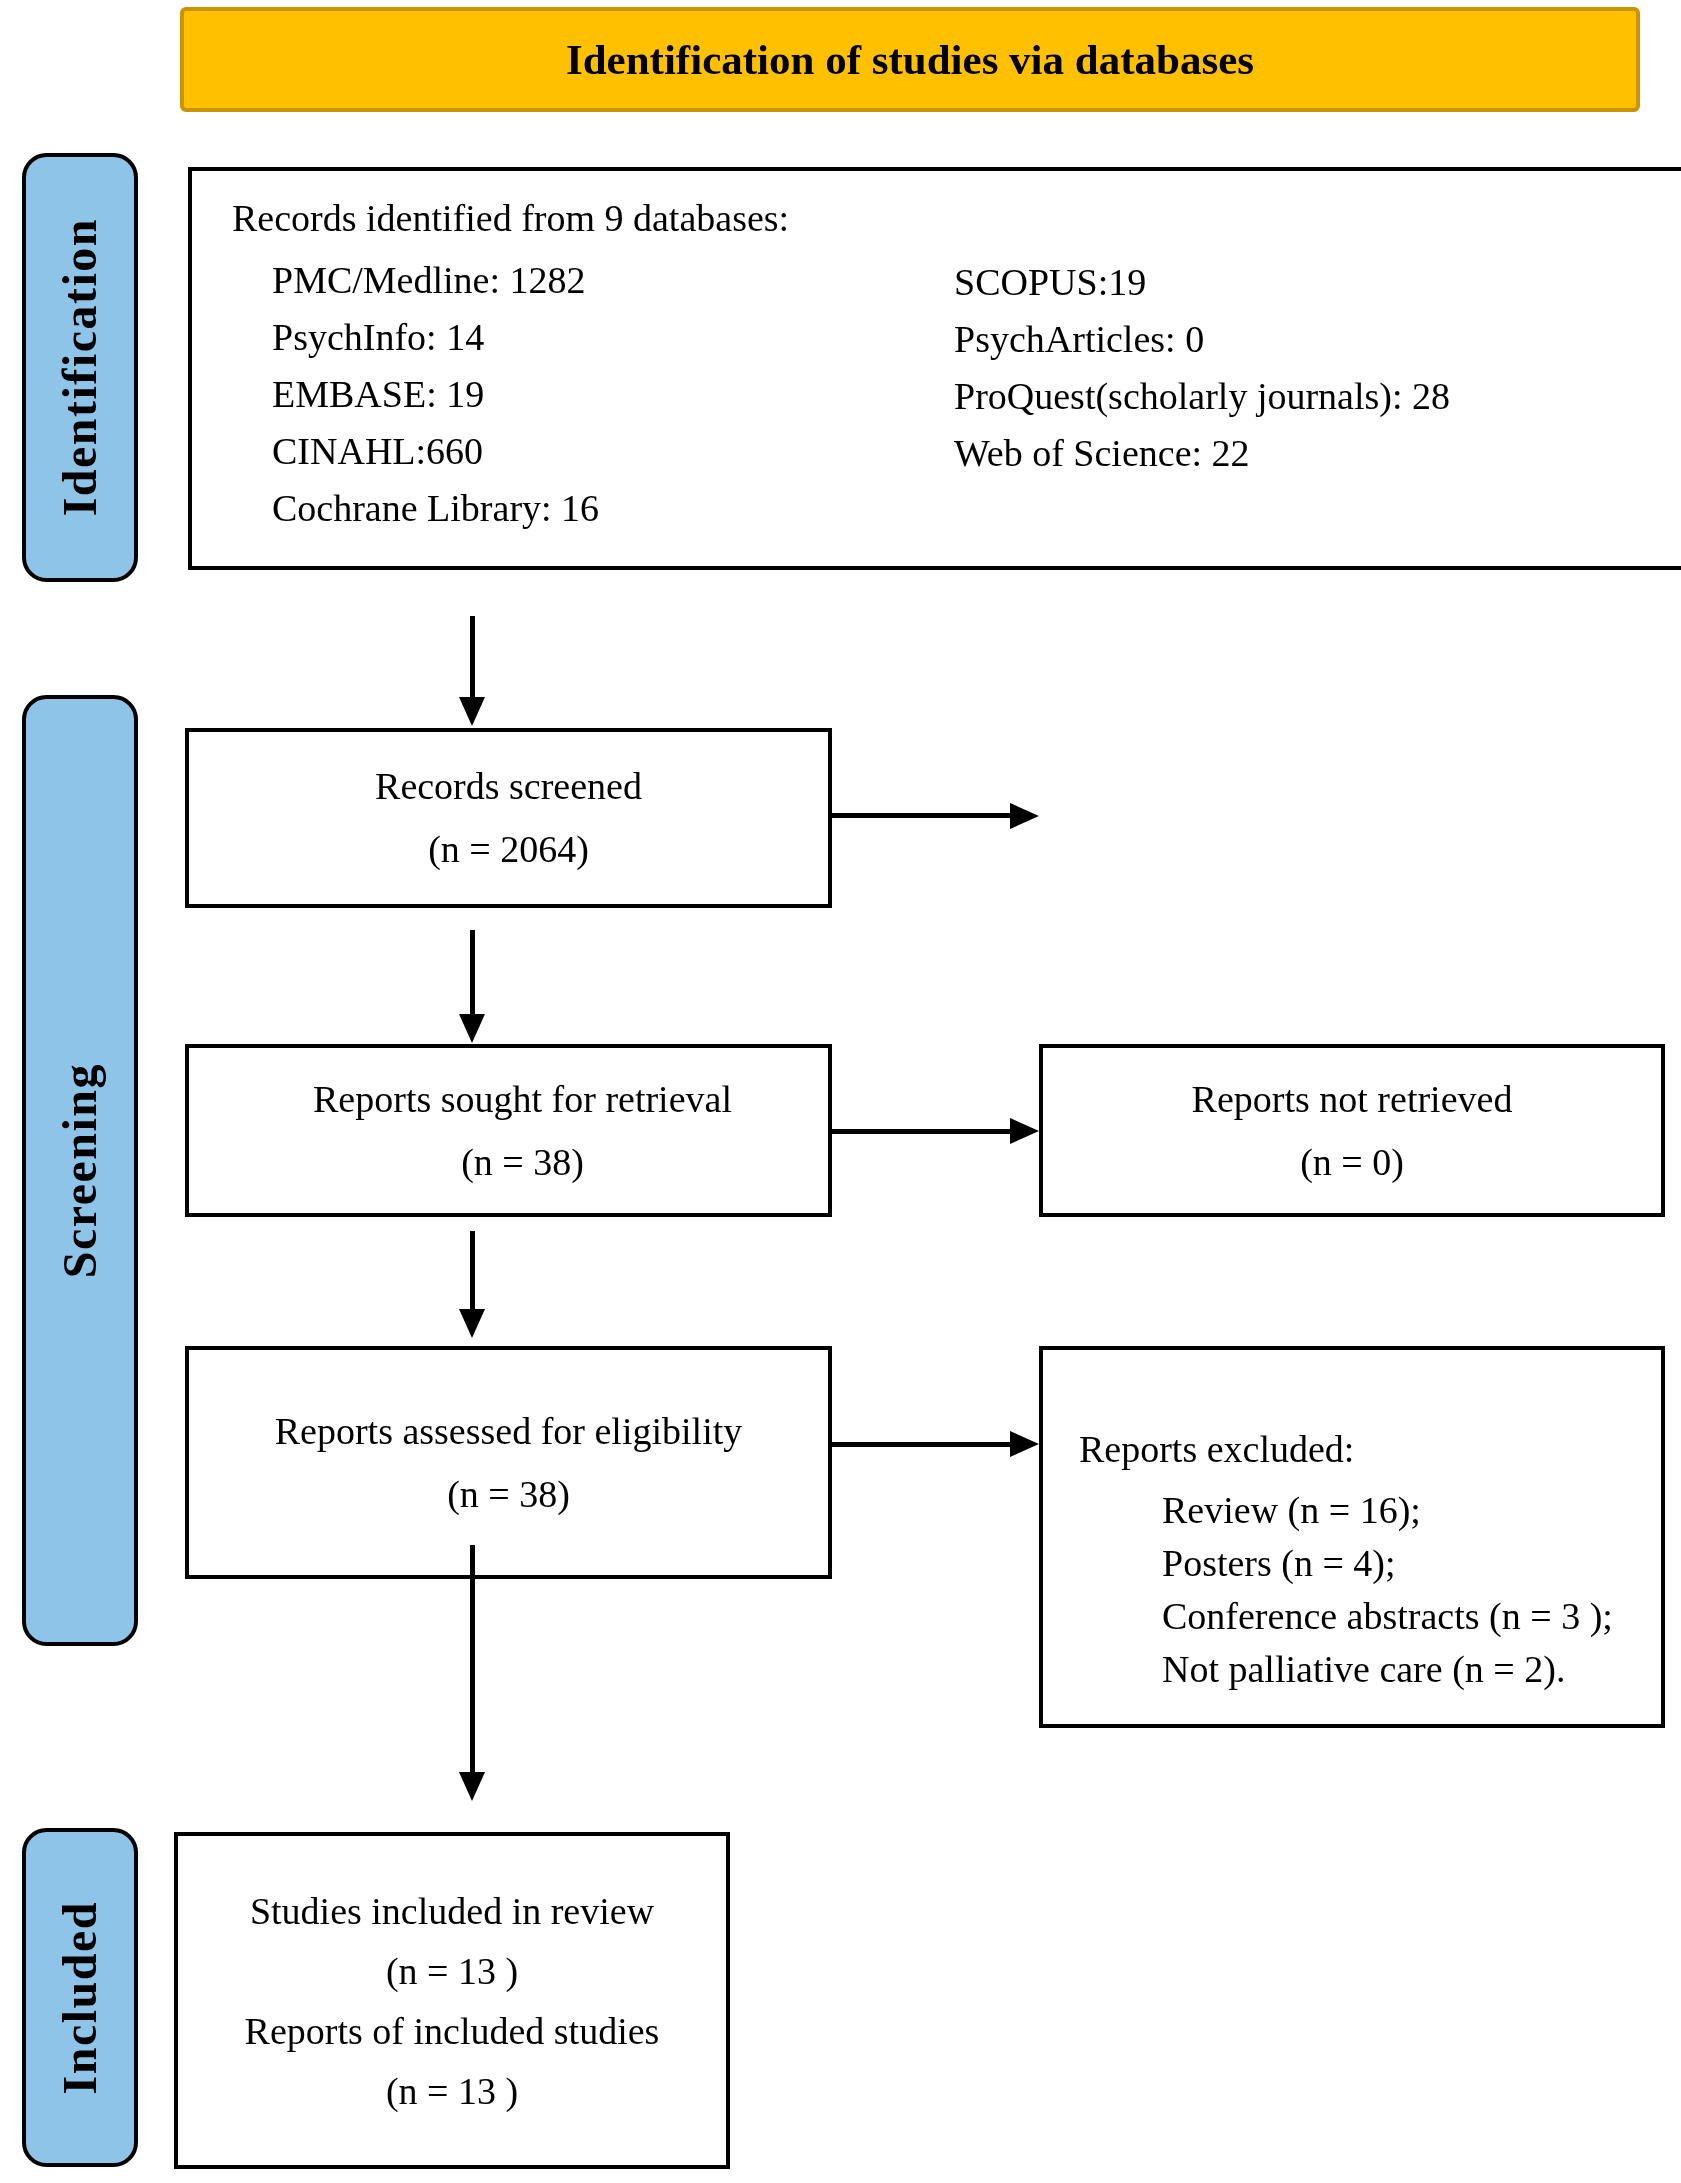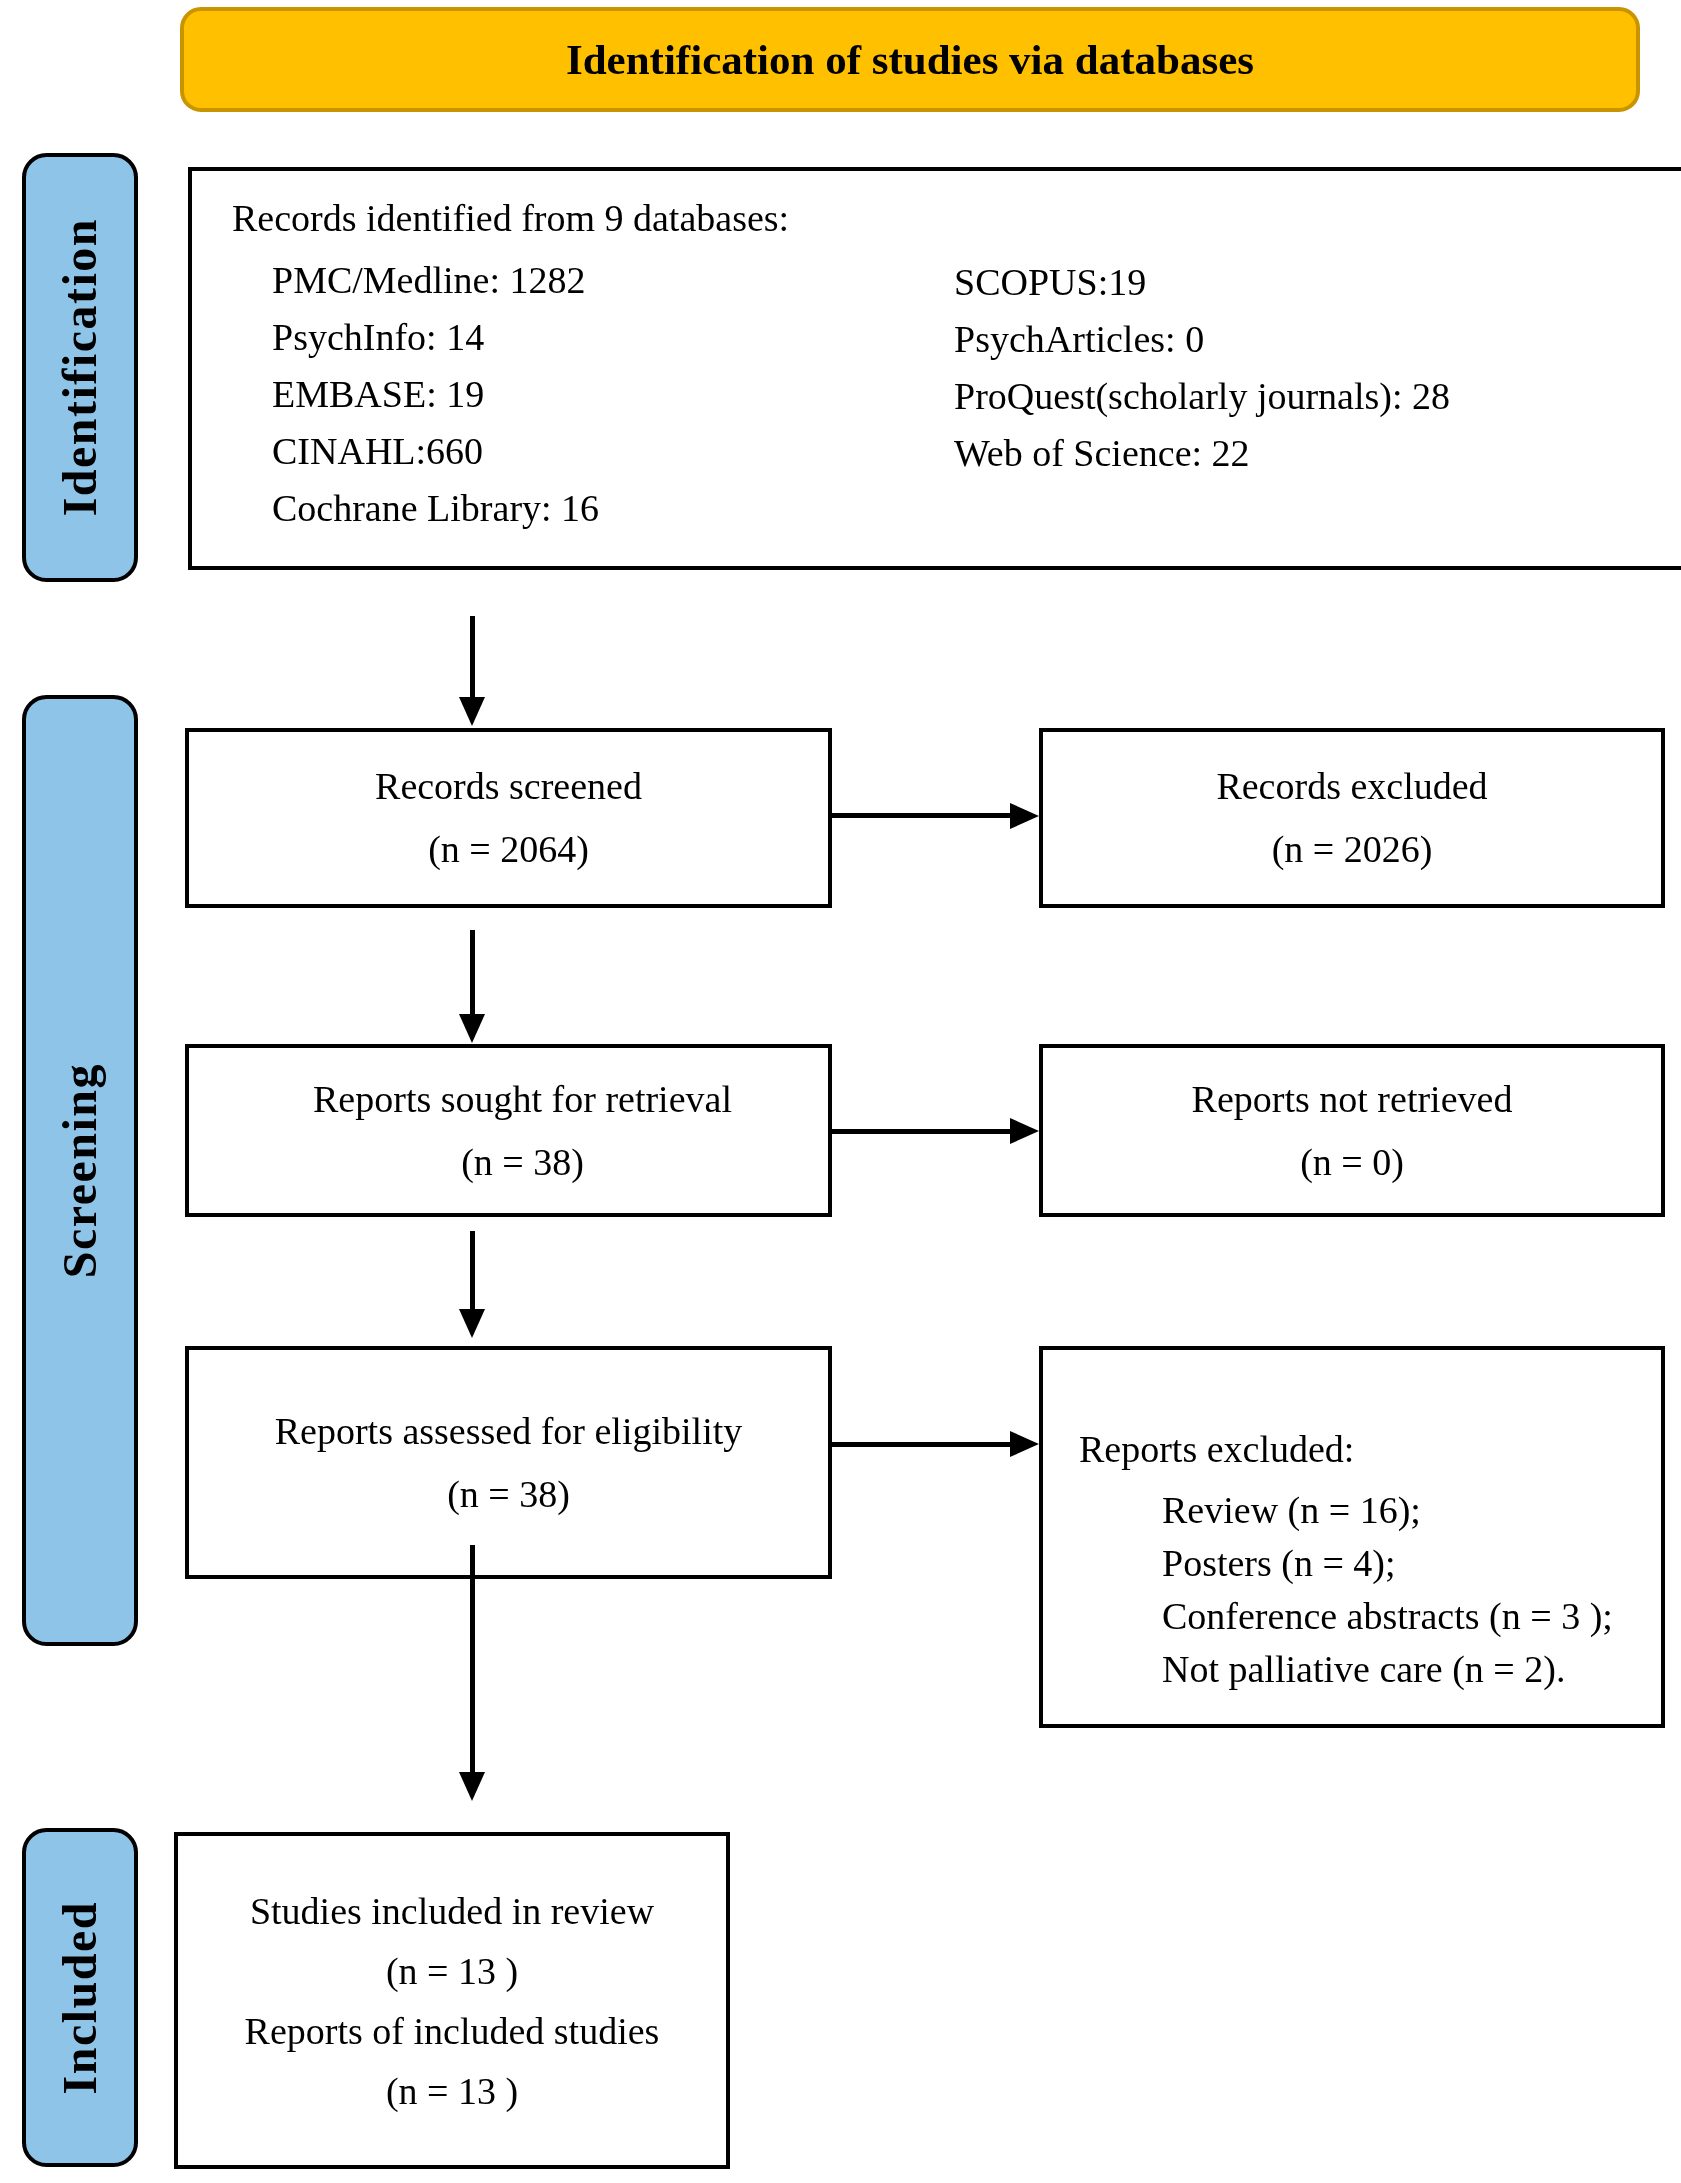--- a/index.html
+++ b/index.html
@@ -11,21 +11,21 @@
   html,body{margin:0;padding:0;background:#ffffff;}
   .canvas{
     position:relative;width:1682px;height:2183px;background:#ffffff;
     font-family:"Liberation Serif","DejaVu Serif",serif;color:var(--ink);
     overflow:hidden;
   }
   
   .banner{
     position:absolute;left:180px;top:7.2px;width:1460px;height:105px;
     box-sizing:border-box;background:var(--banner-fill);
-    border:4.1px solid var(--banner-border);border-radius:21px;
+    border:4.1px solid var(--banner-border);border-radius:6px;
     display:flex;align-items:center;justify-content:center;
     font-weight:bold;font-size:43px;
   }
   
   .stage{
     position:absolute;left:21.5px;width:116px;box-sizing:border-box;
     background:var(--label-fill);border:4.6px solid var(--ink);border-radius:24.5px;
     display:flex;align-items:center;justify-content:center;
   }
   .stage span{
@@ -105,24 +105,20 @@
 
   <div class="vshaft" style="left:470px;top:616px;height:83px;"></div>
   <div class="vhead" style="left:459px;top:697px;"></div>
 
   <div class="fbox centered box-screened">
     <div>Records screened</div>
     <div>(n = 2064)</div>
   </div>
   <div class="hshaft" style="left:832px;top:813px;width:179px;"></div>
   <div class="hhead" style="left:1010px;top:803px;"></div>
-  <div class="fbox centered box-records-excluded">
-    <div>Records excluded</div>
-    <div>(n = 2026)</div>
-  </div>
 
   <div class="vshaft" style="left:470px;top:930px;height:85px;"></div>
   <div class="vhead" style="left:459px;top:1014px;"></div>
 
   <div class="fbox centered box-sought">
     <div>Reports sought for retrieval</div>
     <div>(n = 38)</div>
   </div>
   <div class="hshaft" style="left:832px;top:1129px;width:179px;"></div>
   <div class="hhead" style="left:1010px;top:1118px;"></div>

